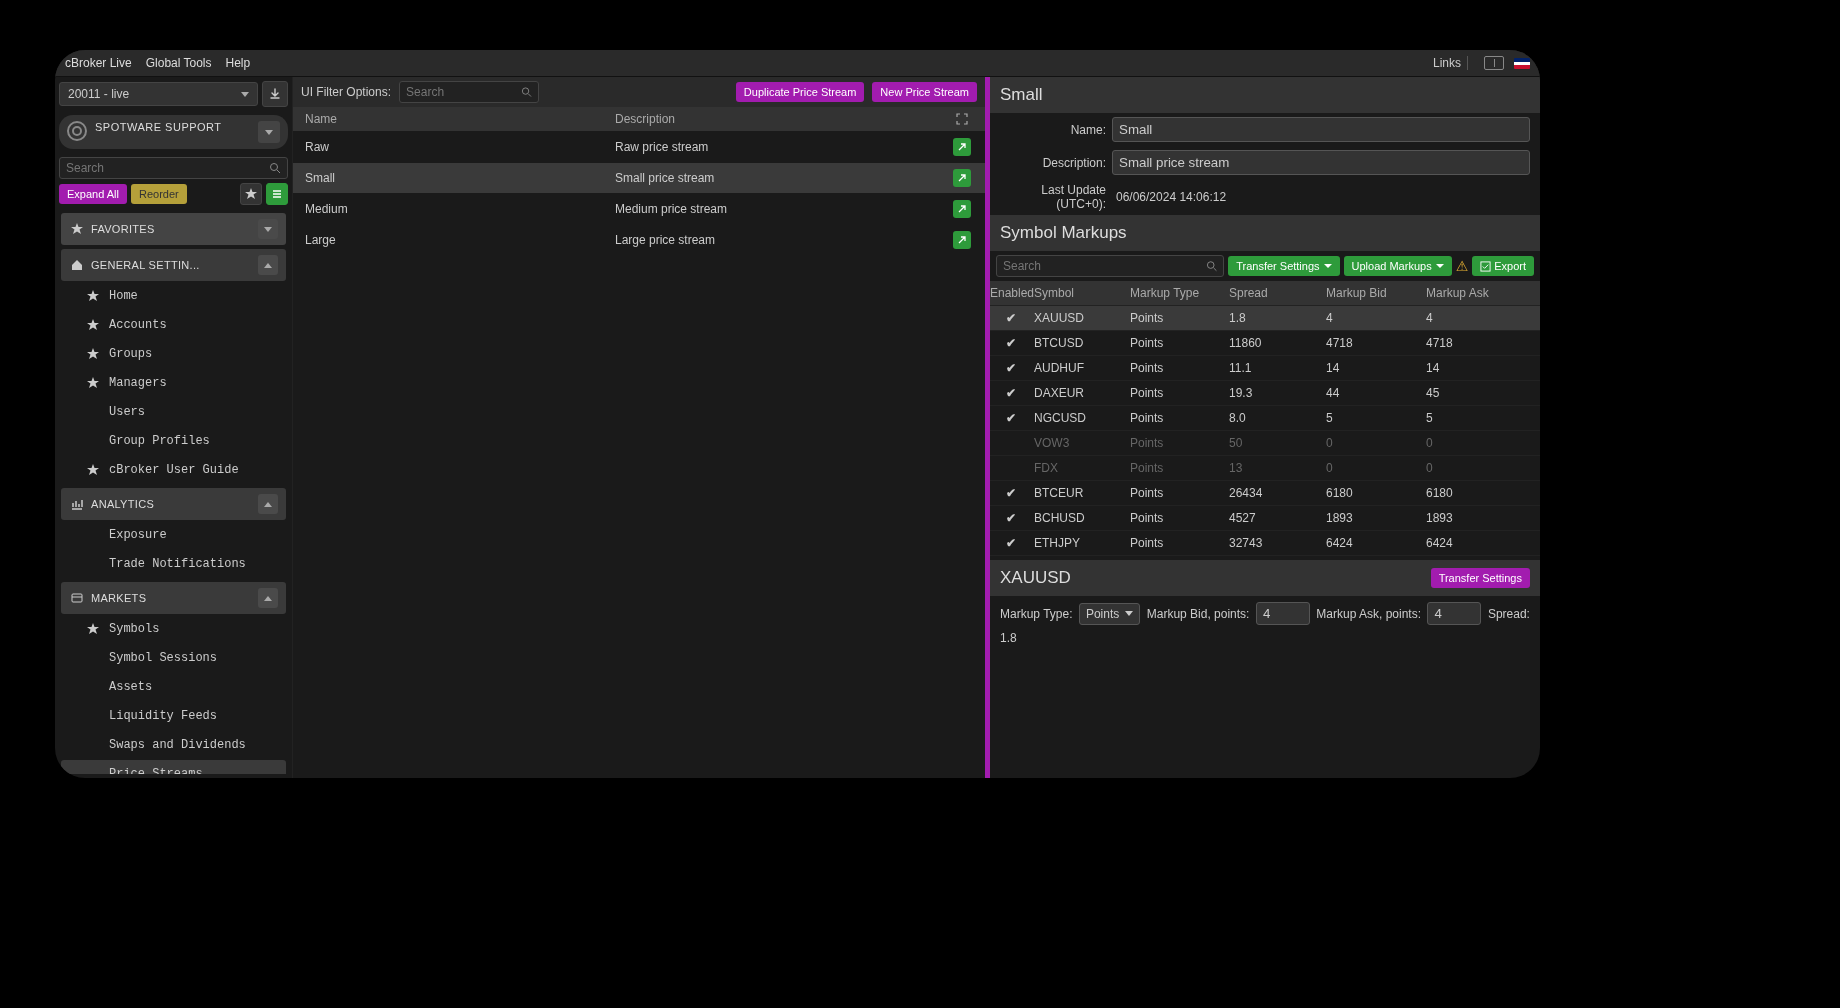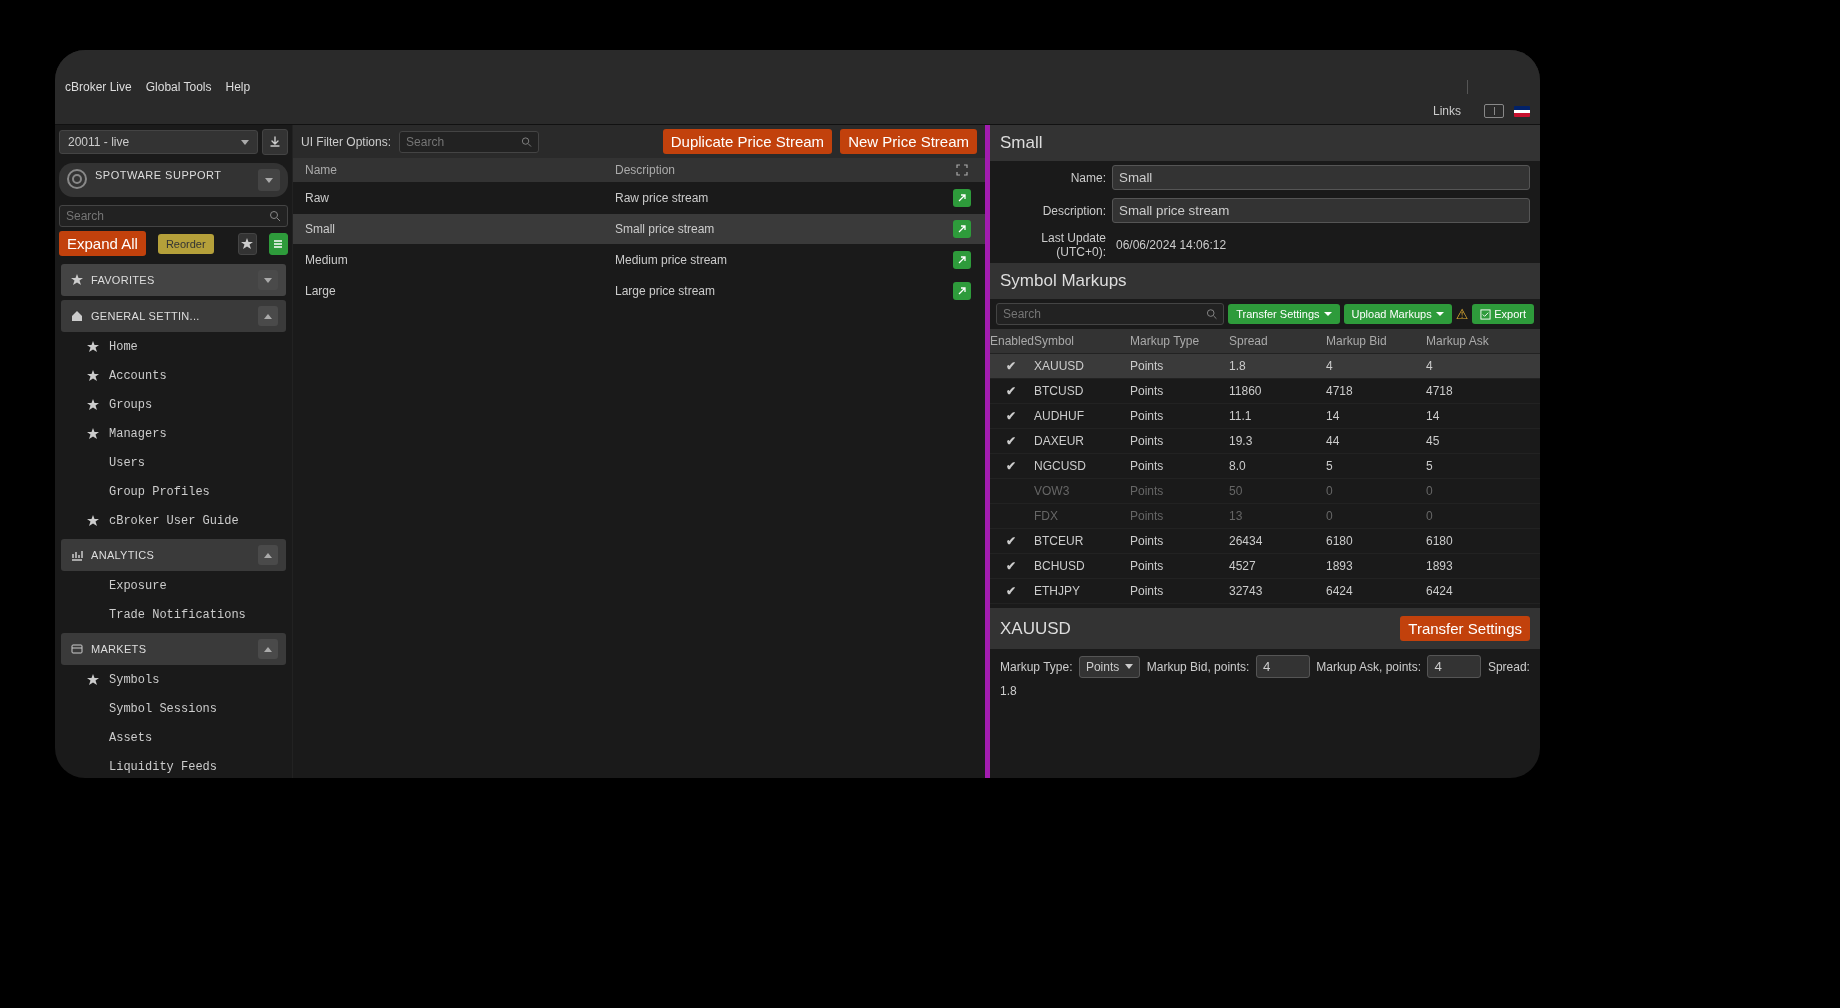--- a/index.html
+++ b/index.html
@@ -26,39 +26,39 @@
 }
 .menubar {
   display: flex;
   align-items: center;
   padding: 6px 10px;
   background: #2a2a2a;
   border-bottom: 1px solid #111;
 }
 .menubar .menu-item { margin-right: 14px; cursor: pointer; color: #ddd; }
 .menubar .spacer { flex: 1; }
-.menubar .right-item { margin-left: 10px; cursor: pointer; display: flex; align-items: center; margin-top: 48px; }
+.menubar .right-item { margin-left: 10px; cursor: pointer; display: flex; align-items: center; }
 .menubar .divider { width:1px; height:14px; background:#555; margin:0 6px; }
 .flag { width:16px; height:11px; background: linear-gradient(180deg,#012169 0 33%,#fff 33% 66%,#c8102e 66% 100%); display:inline-block; border-radius:1px;}
 .toolbar-icon { width:20px; height:14px; border:1px solid #888; border-radius:2px; display:inline-block; position:relative;}
 .toolbar-icon::before{content:"";position:absolute;top:2px;bottom:2px;left:50%;width:1px;background:#888;}
 .content-row { display: flex; flex: 1; overflow: hidden; }
 .left-col { width: 238px; display: flex; flex-direction: column; border-right: 1px solid #222; }
 .account-row { display: flex; align-items: center; padding: 4px; gap:4px;}
 .account-select { flex:1; background:#333; border:1px solid #444; color:#ccc; padding:4px 8px; border-radius:3px; display:flex; justify-content:space-between; align-items:center; cursor:pointer;}
 .icon-btn { width:26px; height:26px; background:#333; border:1px solid #444; border-radius:3px; display:flex; align-items:center; justify-content:center; cursor:pointer; }
 .spotware-row { display:flex; padding:6px 8px; background:#333; margin:4px; border-radius:14px; }
 .spotware-logo { width:20px; height:20px; border-radius:50%; border:2px solid #888; margin-right:8px; position:relative;}
 .spotware-logo::after{content:"";position:absolute;inset:3px;border-radius:50%;border:2px solid #888;}
 .spotware-row .label { flex:1; letter-spacing:0.5px; color:#ddd; font-size:11px;}
 .chev-btn { width:22px; height:22px; background:#444; border-radius:3px; display:flex; align-items:center; justify-content:center; cursor:pointer;}
 .search-box { display:flex; align-items:center; margin:4px; background:#222; border:1px solid #444; border-radius:3px; padding:3px 6px;}
 .search-box input { flex:1; background:transparent; border:none; color:#ccc; outline:none; font-size:12px;}
-.btn-row { display:flex; gap:12px; padding:0 4px 4px; align-items:center;}
-.btn-green { background:#c2410c; color:#fff; padding:4px 8px; border-radius:3px; cursor:pointer; font-size:15px; white-space:nowrap;}
+.btn-row { display:flex; gap:4px; padding:0 4px 4px; align-items:center;}
+.btn-green { background:#a21caf; color:#fff; padding:4px 8px; border-radius:3px; cursor:pointer; font-size:11px; white-space:nowrap;}
 .btn-yellow { background:#b5a03a; color:#333; padding:4px 8px; border-radius:3px; cursor:pointer; font-size:11px;}
 .small-icon-btn { width:22px; height:22px; background:#333; border:1px solid #444; border-radius:3px; display:flex; align-items:center; justify-content:center; cursor:pointer;}
 .nav-scroll { flex:1; overflow-y:auto; padding:0 6px 6px; margin-bottom:4px;}
 .nav-section-header { display:flex; align-items:center; background:#3a3a3a; border-radius:3px; padding:6px 8px; margin-top:4px; cursor:pointer;}
 .nav-section-header.fav { background:#444; }
 .nav-section-header .icon { width:16px; margin-right:6px; display:flex; align-items:center; justify-content:center;}
 .nav-section-header .label { flex:1; font-size:11px; letter-spacing:0.3px; color:#ddd;}
 .nav-section-header .exp { width:20px; height:20px; background:#4a4a4a; border-radius:3px; display:flex; align-items:center; justify-content:center;}
 .nav-item { display:flex; align-items:center; padding:7px 8px 7px 26px; cursor:pointer; border-radius:3px; margin-top:1px;font-family:Liberation Mono, monospace;}
 .nav-item.selected { background:#3a3a3a; }

